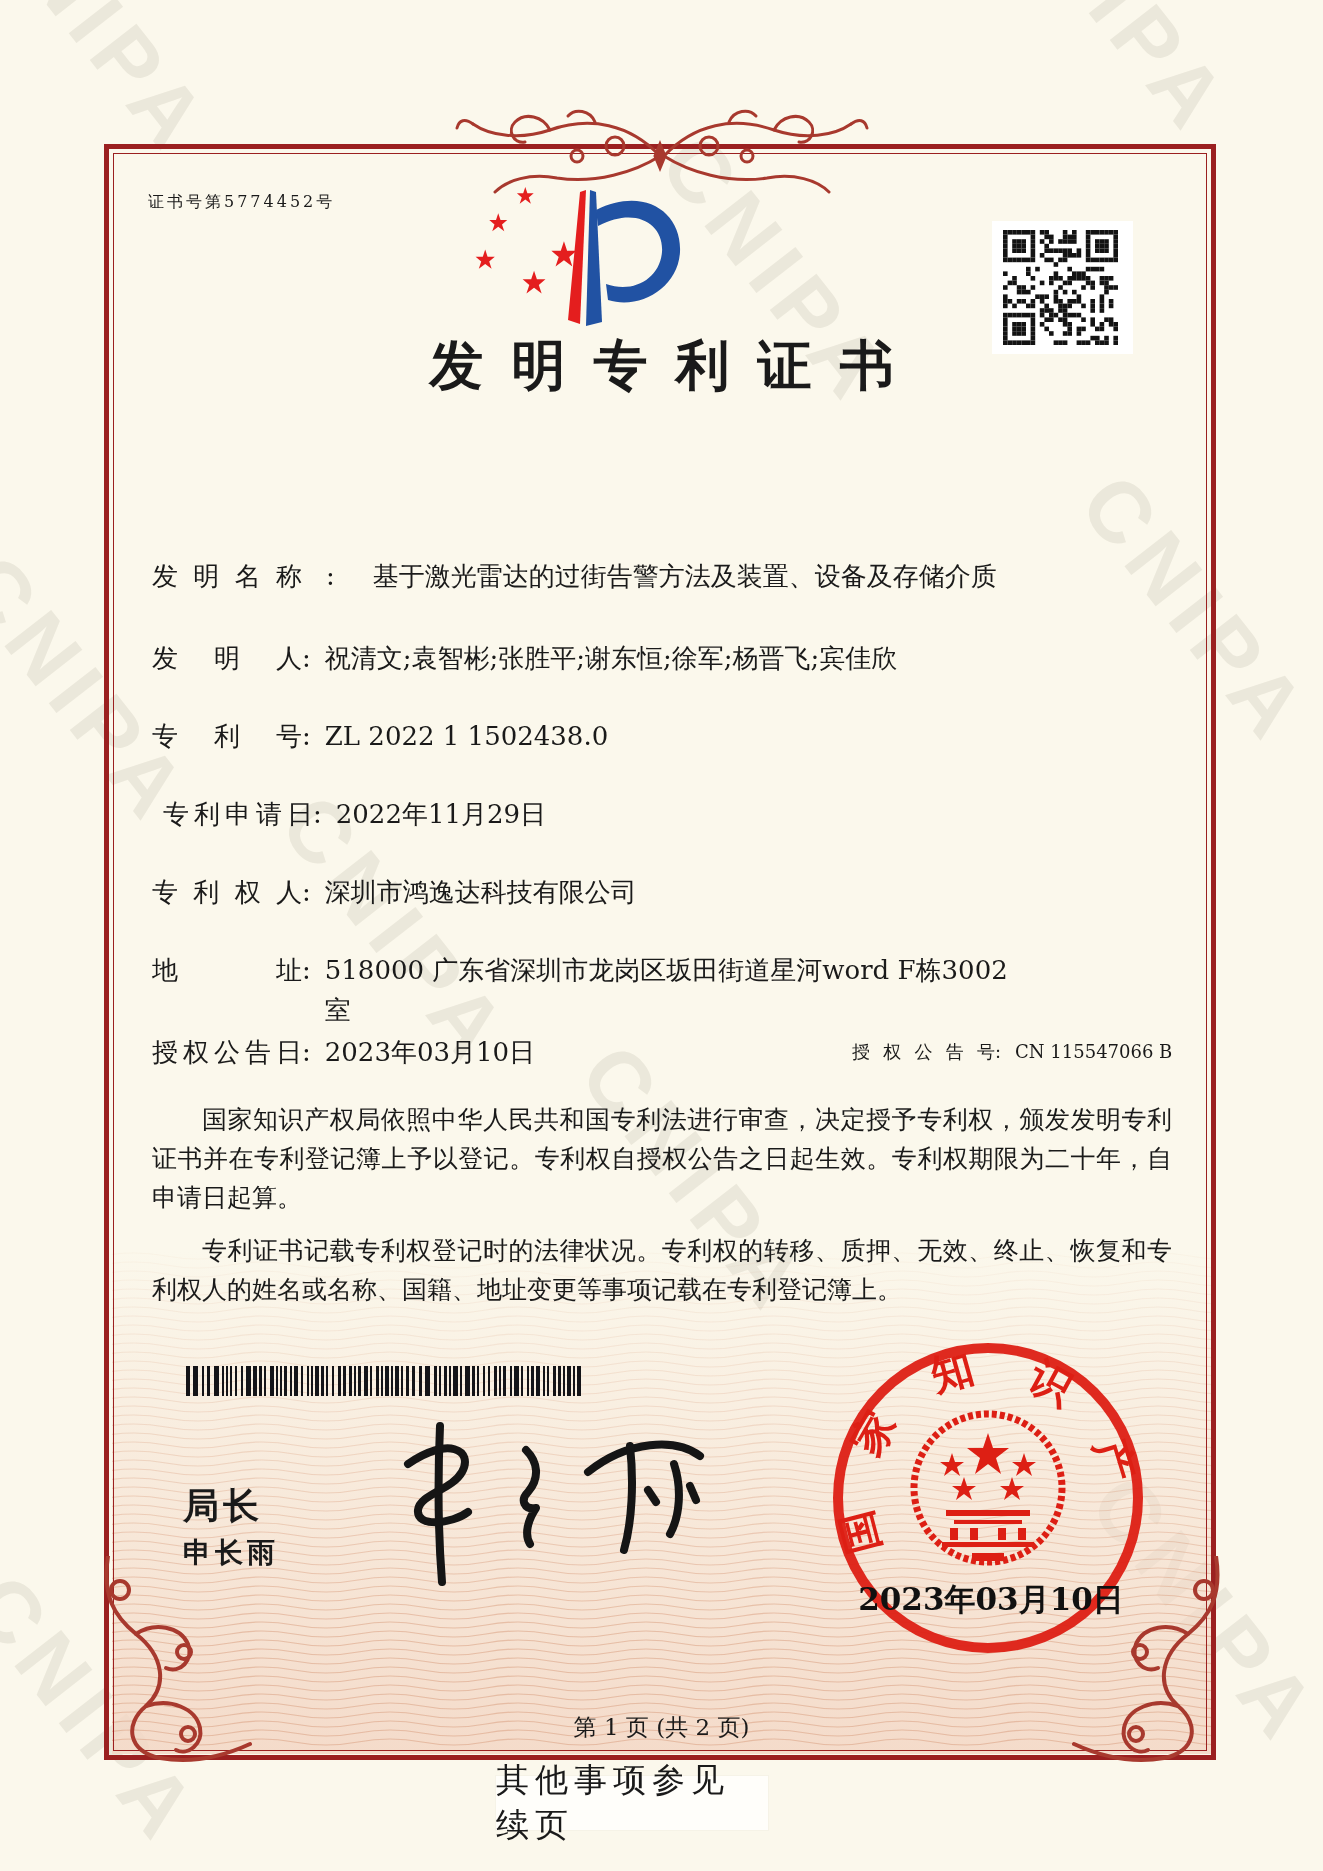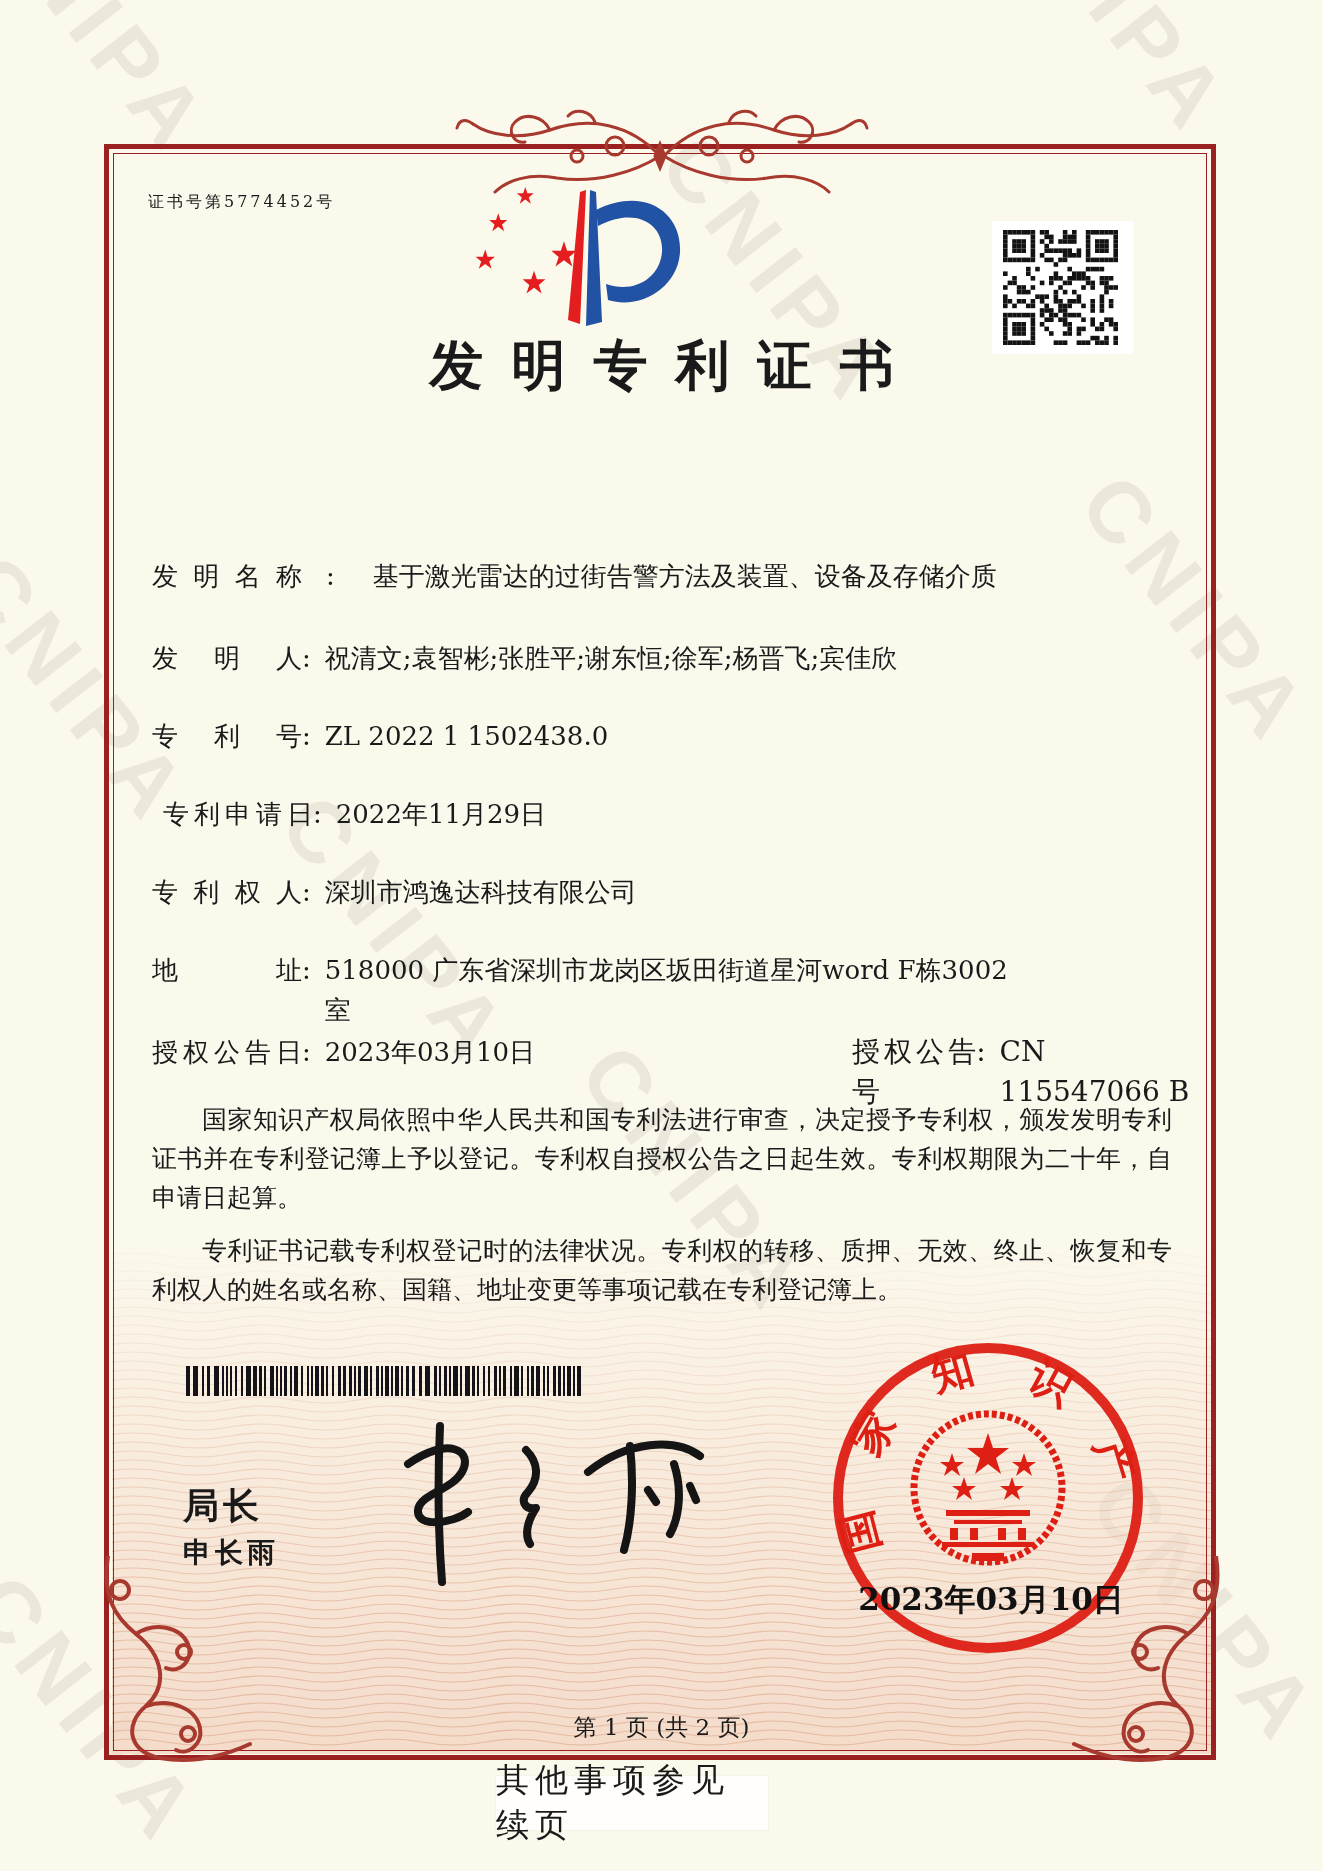--- a/index.html
+++ b/index.html
@@ -28,21 +28,21 @@
   .logo{position:absolute;left:468px;top:184px;z-index:3;}
   .qrbox{position:absolute;left:992px;top:221px;width:141px;height:133px;background:#fff;z-index:3;}
   .qrbox svg{position:absolute;left:11px;top:9px;}
   .title{position:absolute;left:0;top:330px;width:100%;text-align:center;font-size:54px;
       font-weight:bold;letter-spacing:0.52em;text-indent:0.52em;z-index:3;}
   
   .frow{position:absolute;left:152px;display:flex;font-size:26px;line-height:40px;z-index:3;}
   .flabel{display:inline-block;width:150px;text-align:justify;text-align-last:justify;}
   .fcolon{display:inline-block;margin-right:14px;}
   .fvalue{display:inline-block;max-width:735px;}
-  .grant2{position:absolute;left:700px;top:0;display:flex;font-size:28px;}
+  .grant2{position:absolute;left:700px;top:0;display:flex;font-size:18px;}
   .grant2 .flabel{width:143px;}
   
   .legal{position:absolute;left:152px;top:1100px;width:1020px;font-size:25px;
       line-height:39px;text-align:justify;z-index:3;}
   .legal p{text-indent:2em;margin-bottom:14px;}
   
   .barcode{position:absolute;left:186px;top:1366px;z-index:3;}
   
   .dtitle{position:absolute;left:183px;top:1482px;font-size:36px;font-weight:bold;
       font-family:"Liberation Sans",sans-serif;z-index:3;letter-spacing:4px;}

